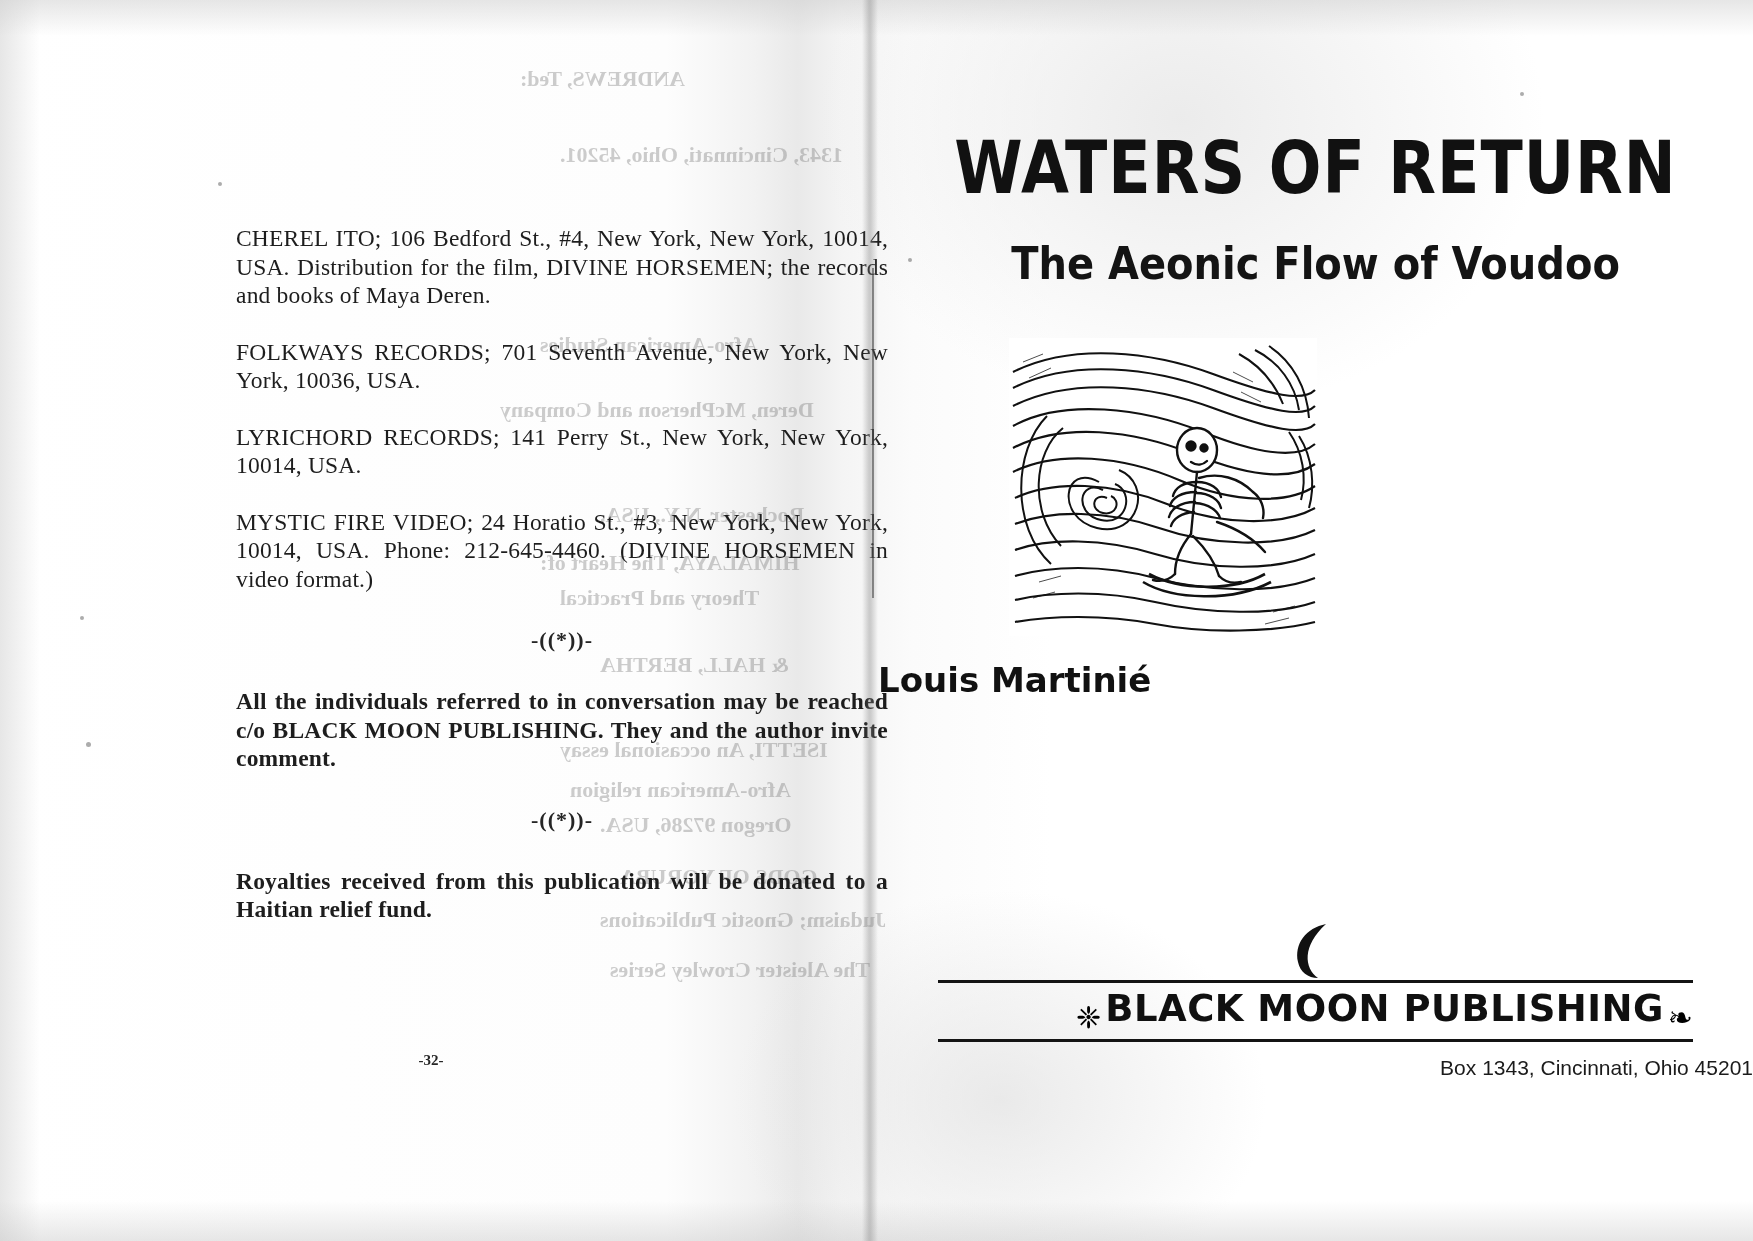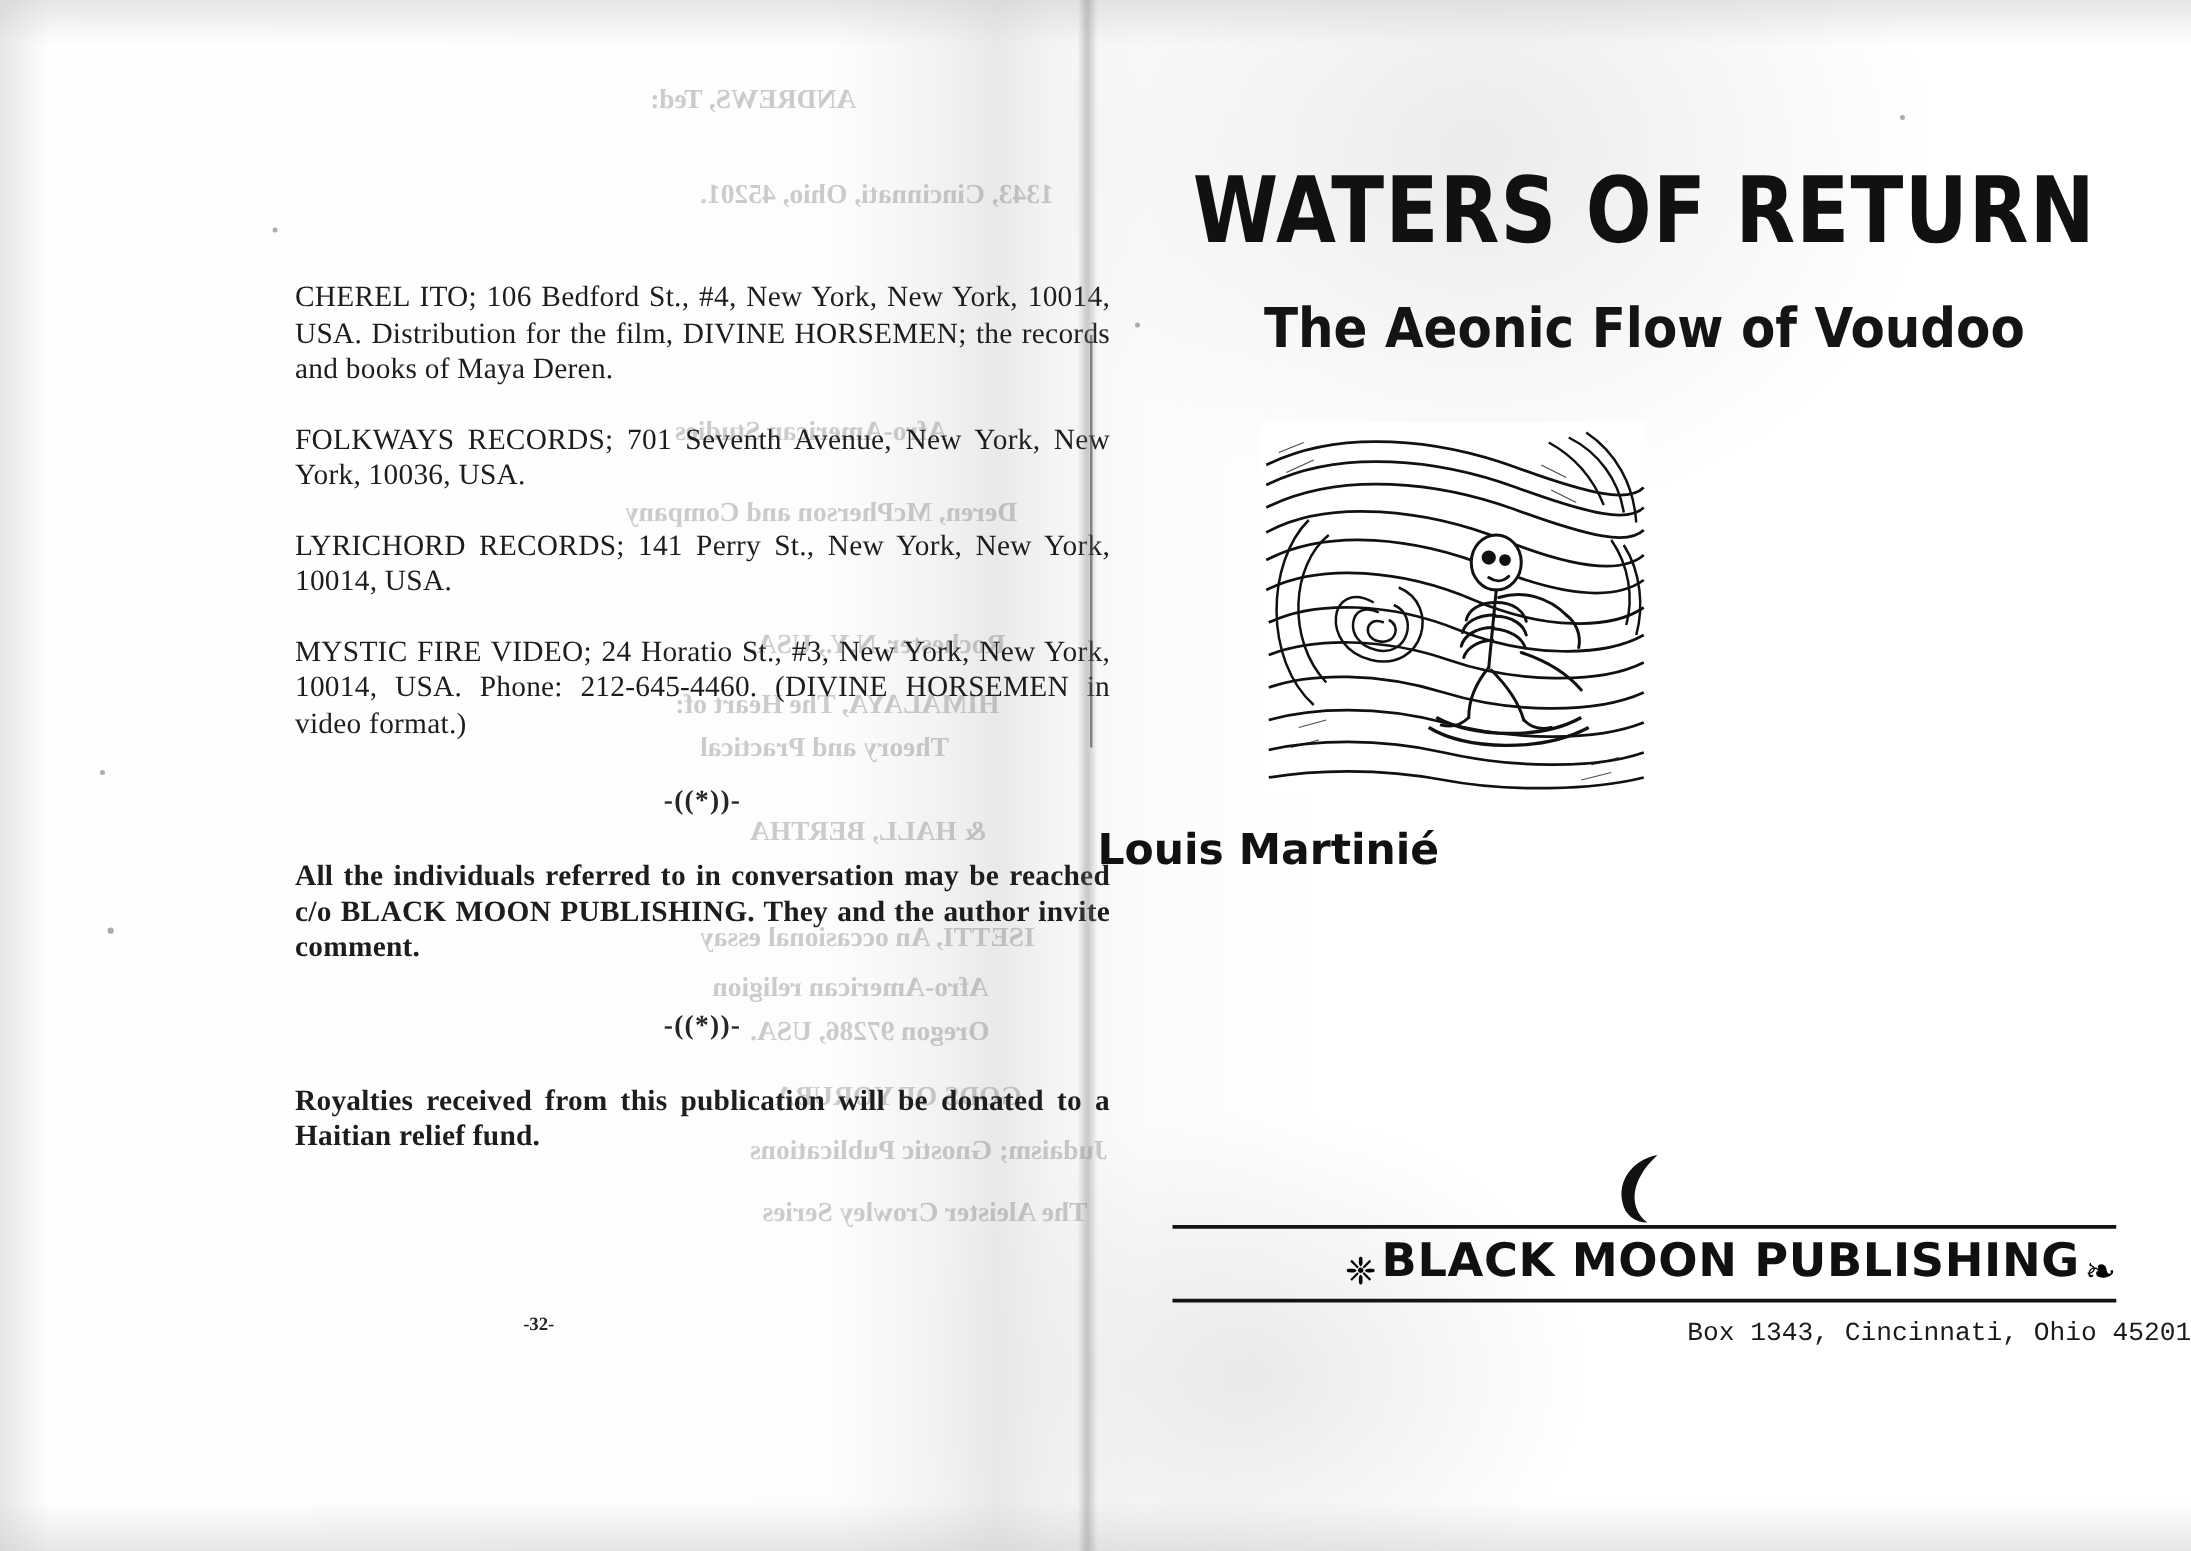--- a/index.html
+++ b/index.html
@@ -179,21 +179,21 @@
   .pub-name {
     font-family: "DejaVu Sans", sans-serif;
     font-weight: bold;
     font-size: 37px;
     letter-spacing: 0.5px;
     color: #101010;
     white-space: nowrap;
   }
   .pub-address {
     margin-top: 14px;
-    font-family: Liberation Mono, monospace;
+    font-family: Liberation Sans, sans-serif;
     font-size: 21px;
     color: #1b1b1b;
   }
   .ornament {
     font-size: 30px;
     vertical-align: middle;
   }
   .speck {
     position: absolute;
     background: rgba(90,90,90,0.5);

